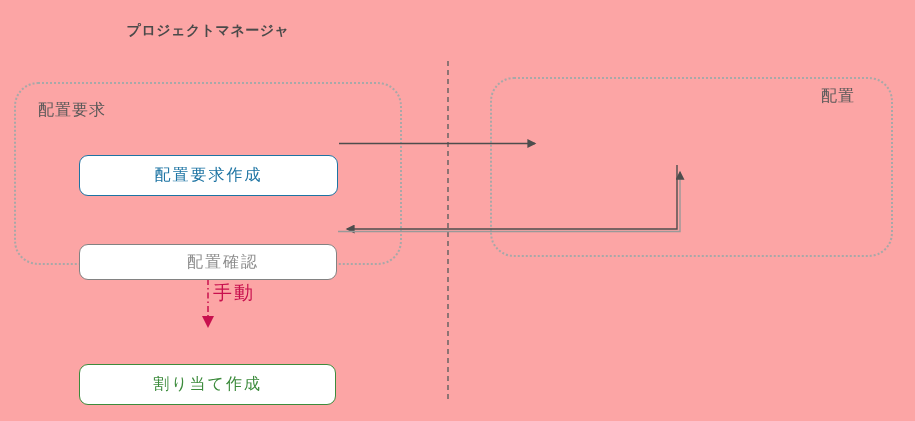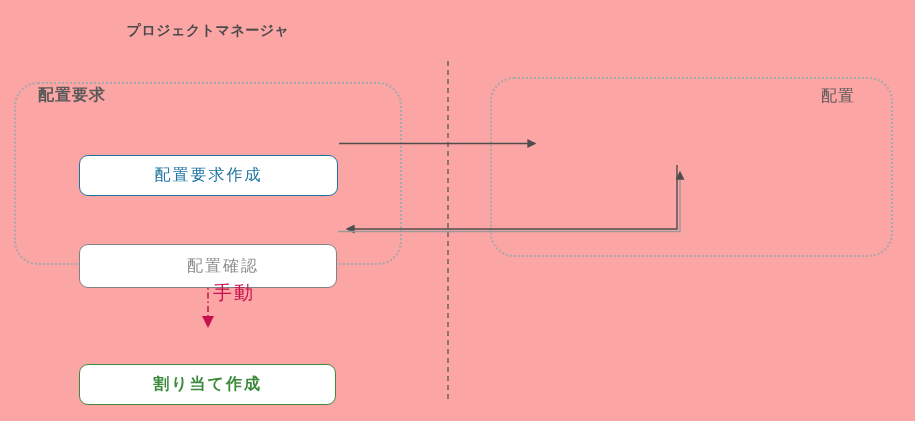--- a/index.html
+++ b/index.html
@@ -37,21 +37,21 @@
   .group.left  { left: 14px;  top: 82px; width: 388px; height: 183px; }
   .group.right { left: 490px; top: 77px; width: 403px; height: 180px; }
 
   .group-label {
     position: absolute;
     font-size: 16px;
     letter-spacing: 1px;
     color: var(--container-label, #595959);
     white-space: nowrap;
   }
-  .group-label.tl { left: 22px; top: 1px; font-weight: bold; }
+  .group-label.tl { left: 22px; top: 16px; }
   .group-label.tr { right: 36px; top: 7px; }
 
   svg.edges {
     position: absolute;
     left: 0; top: 0;
     width: 915px; height: 421px;
     pointer-events: none;
   }
   .stroke-dark  { stroke: var(--edge-dark, #4d4d4d);  stroke-width: 1.4; fill: none; }
   .stroke-light { stroke: var(--edge-light, #999999); stroke-width: 1.4; fill: none; }
@@ -79,30 +79,29 @@
     left: 79px; top: 123px; width: 259px; height: 41px;
     border: 1.6px solid var(--node-blue, #1d74a3);
     color: var(--node-blue, #1d74a3);
   }
   .node.gray-input {
     left: 545px; top: 123px; width: 258px; height: 42px;
     border: 1.5px solid var(--node-gray-border, #828282);
     color: var(--node-gray-text, #8c8c8c);
   }
   .node.gray-confirm {
-    left: 79px; top: 212px; width: 258px; height: 44px;
+    left: 79px; top: 212px; width: 258px; height: 36px;
     border: 1.5px solid var(--node-gray-border, #828282);
     color: var(--node-gray-text, #8c8c8c);
     padding-left: 30px;
   }
   .node.green {
     left: 79px; top: 332px; width: 257px; height: 41px;
     border: 1.6px solid var(--node-green, #3c8b3c);
     color: var(--node-green, #3c8b3c);
-    font-weight: bold;
   }
 
   .edge-label-manual {
     position: absolute;
     left: 213px; top: 280px;
     font-size: 19px;
     letter-spacing: 2px;
     color: var(--edge-red, #c8104e);
     white-space: nowrap;
   }

